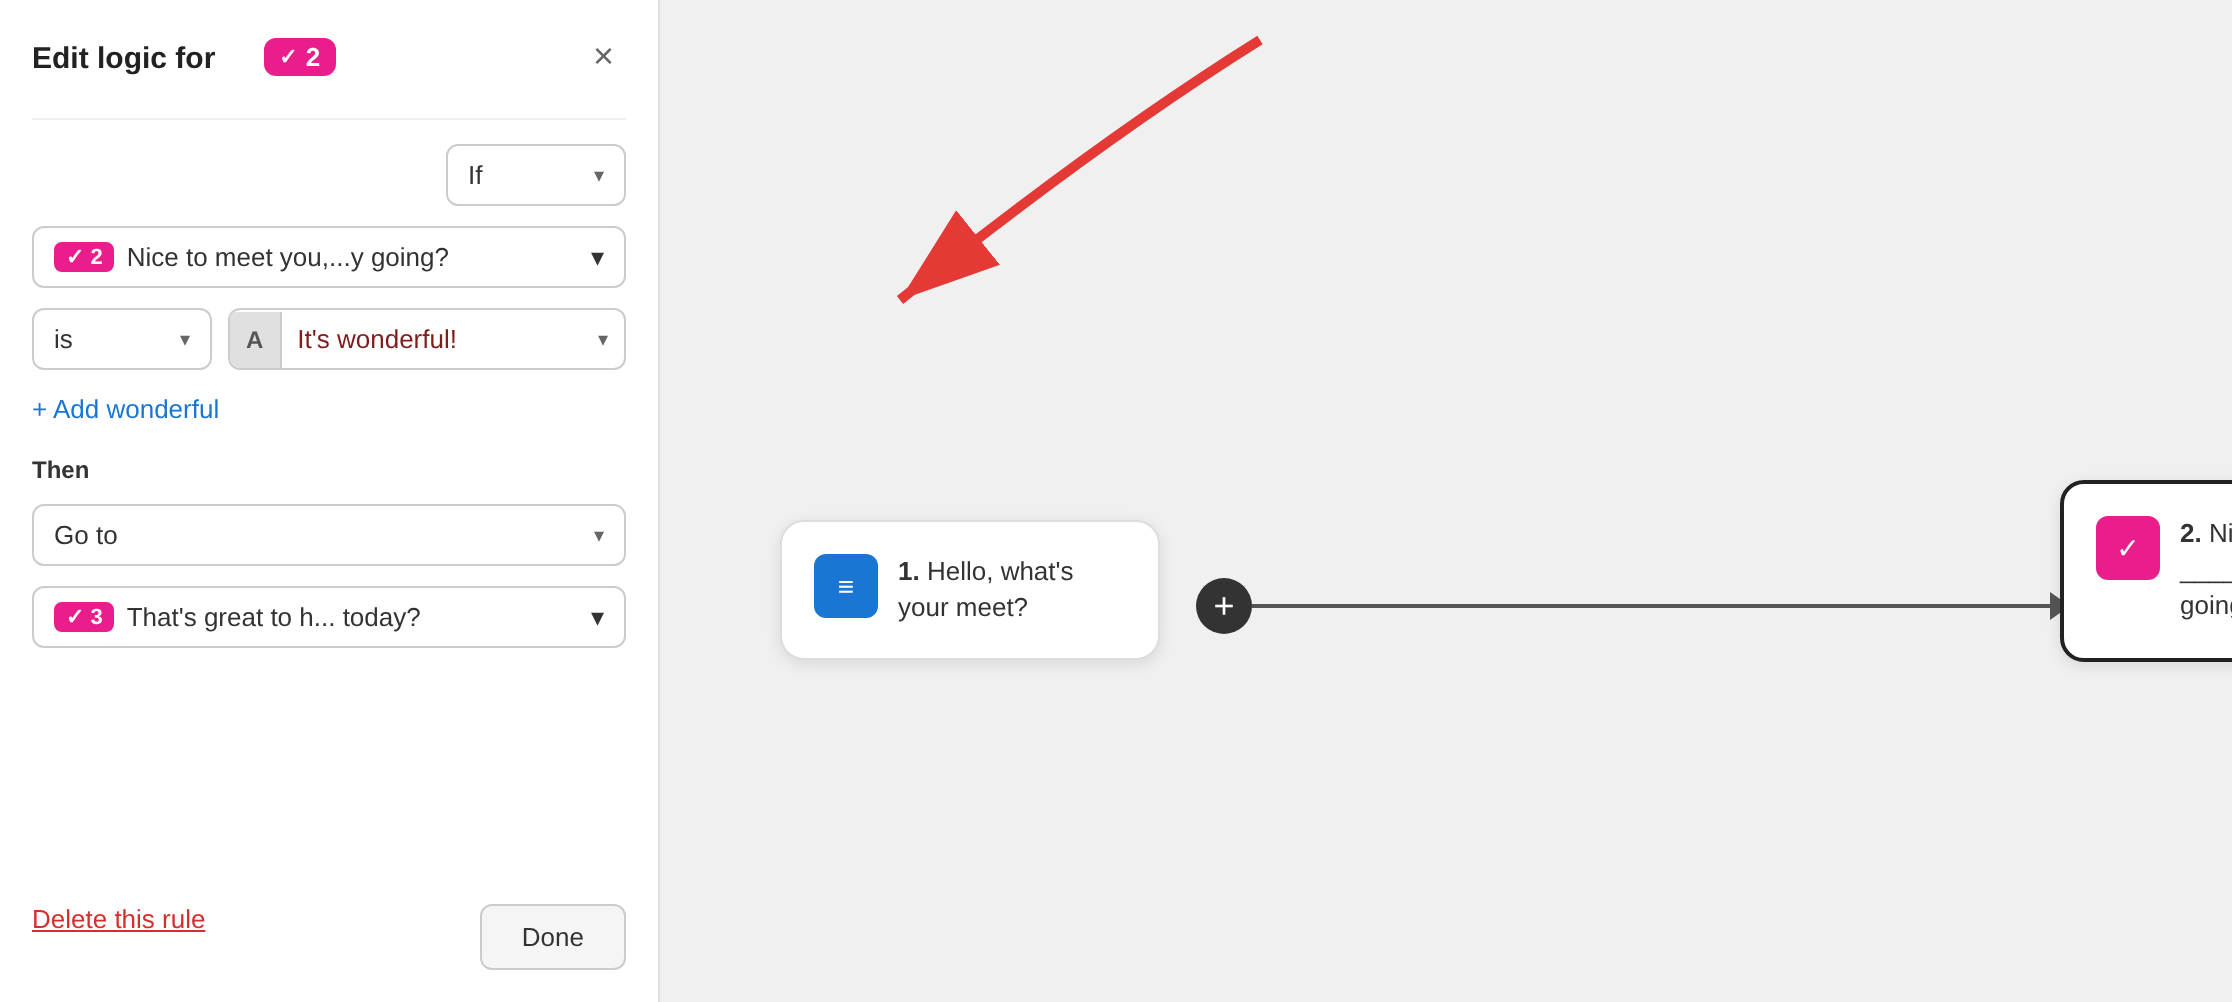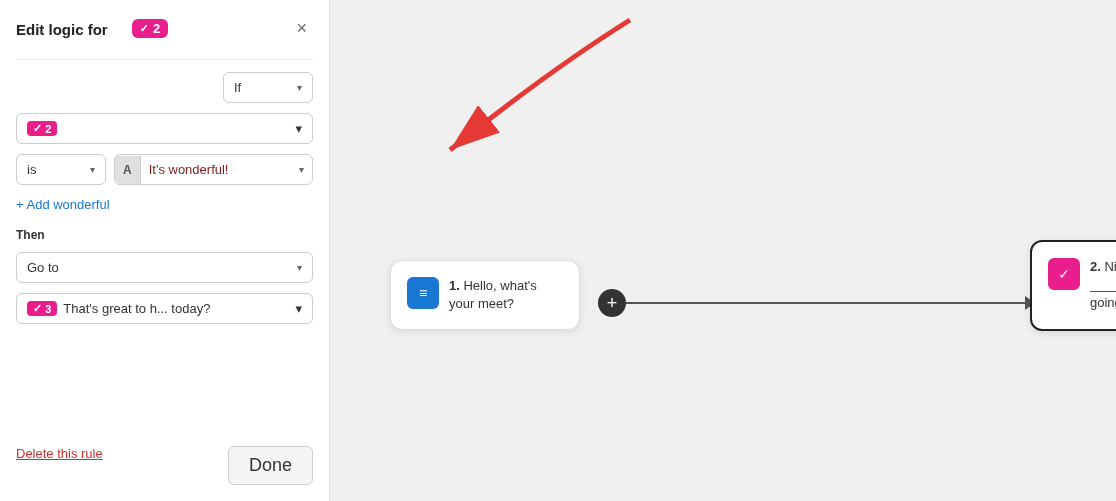--- a/index.html
+++ b/index.html
@@ -209,21 +209,21 @@
       font-size: 13px;
       cursor: pointer;
       text-decoration: underline;
     }
 
     .done-btn {
       background: #f5f5f5;
       border: 1px solid #ccc;
       border-radius: 6px;
       padding: 8px 20px;
-      font-size: 18px;
+      font-size: 13px;
       color: #333;
       cursor: pointer;
     }
 
     
     .canvas-area {
       flex: 1;
       background: #f0f0f0;
       position: relative;
       overflow: hidden;
@@ -365,20 +365,21 @@
       <span class="chevron">▾</span>
     </div>
   </div>
 
   <div class="question-selector">
     <div class="left-part">
       <span class="badge-inline">
         <span>✓</span>
         <span>2</span>
       </span>
+      <span>Nice to meet you,...y going?</span>
     </div>
     <span class="chevron">▾</span>
   </div>
 
   <div class="select-row">
     <div class="dropdown small">
       <span>is</span>
       <span class="chevron">▾</span>
     </div>
     <div class="value-selector">

